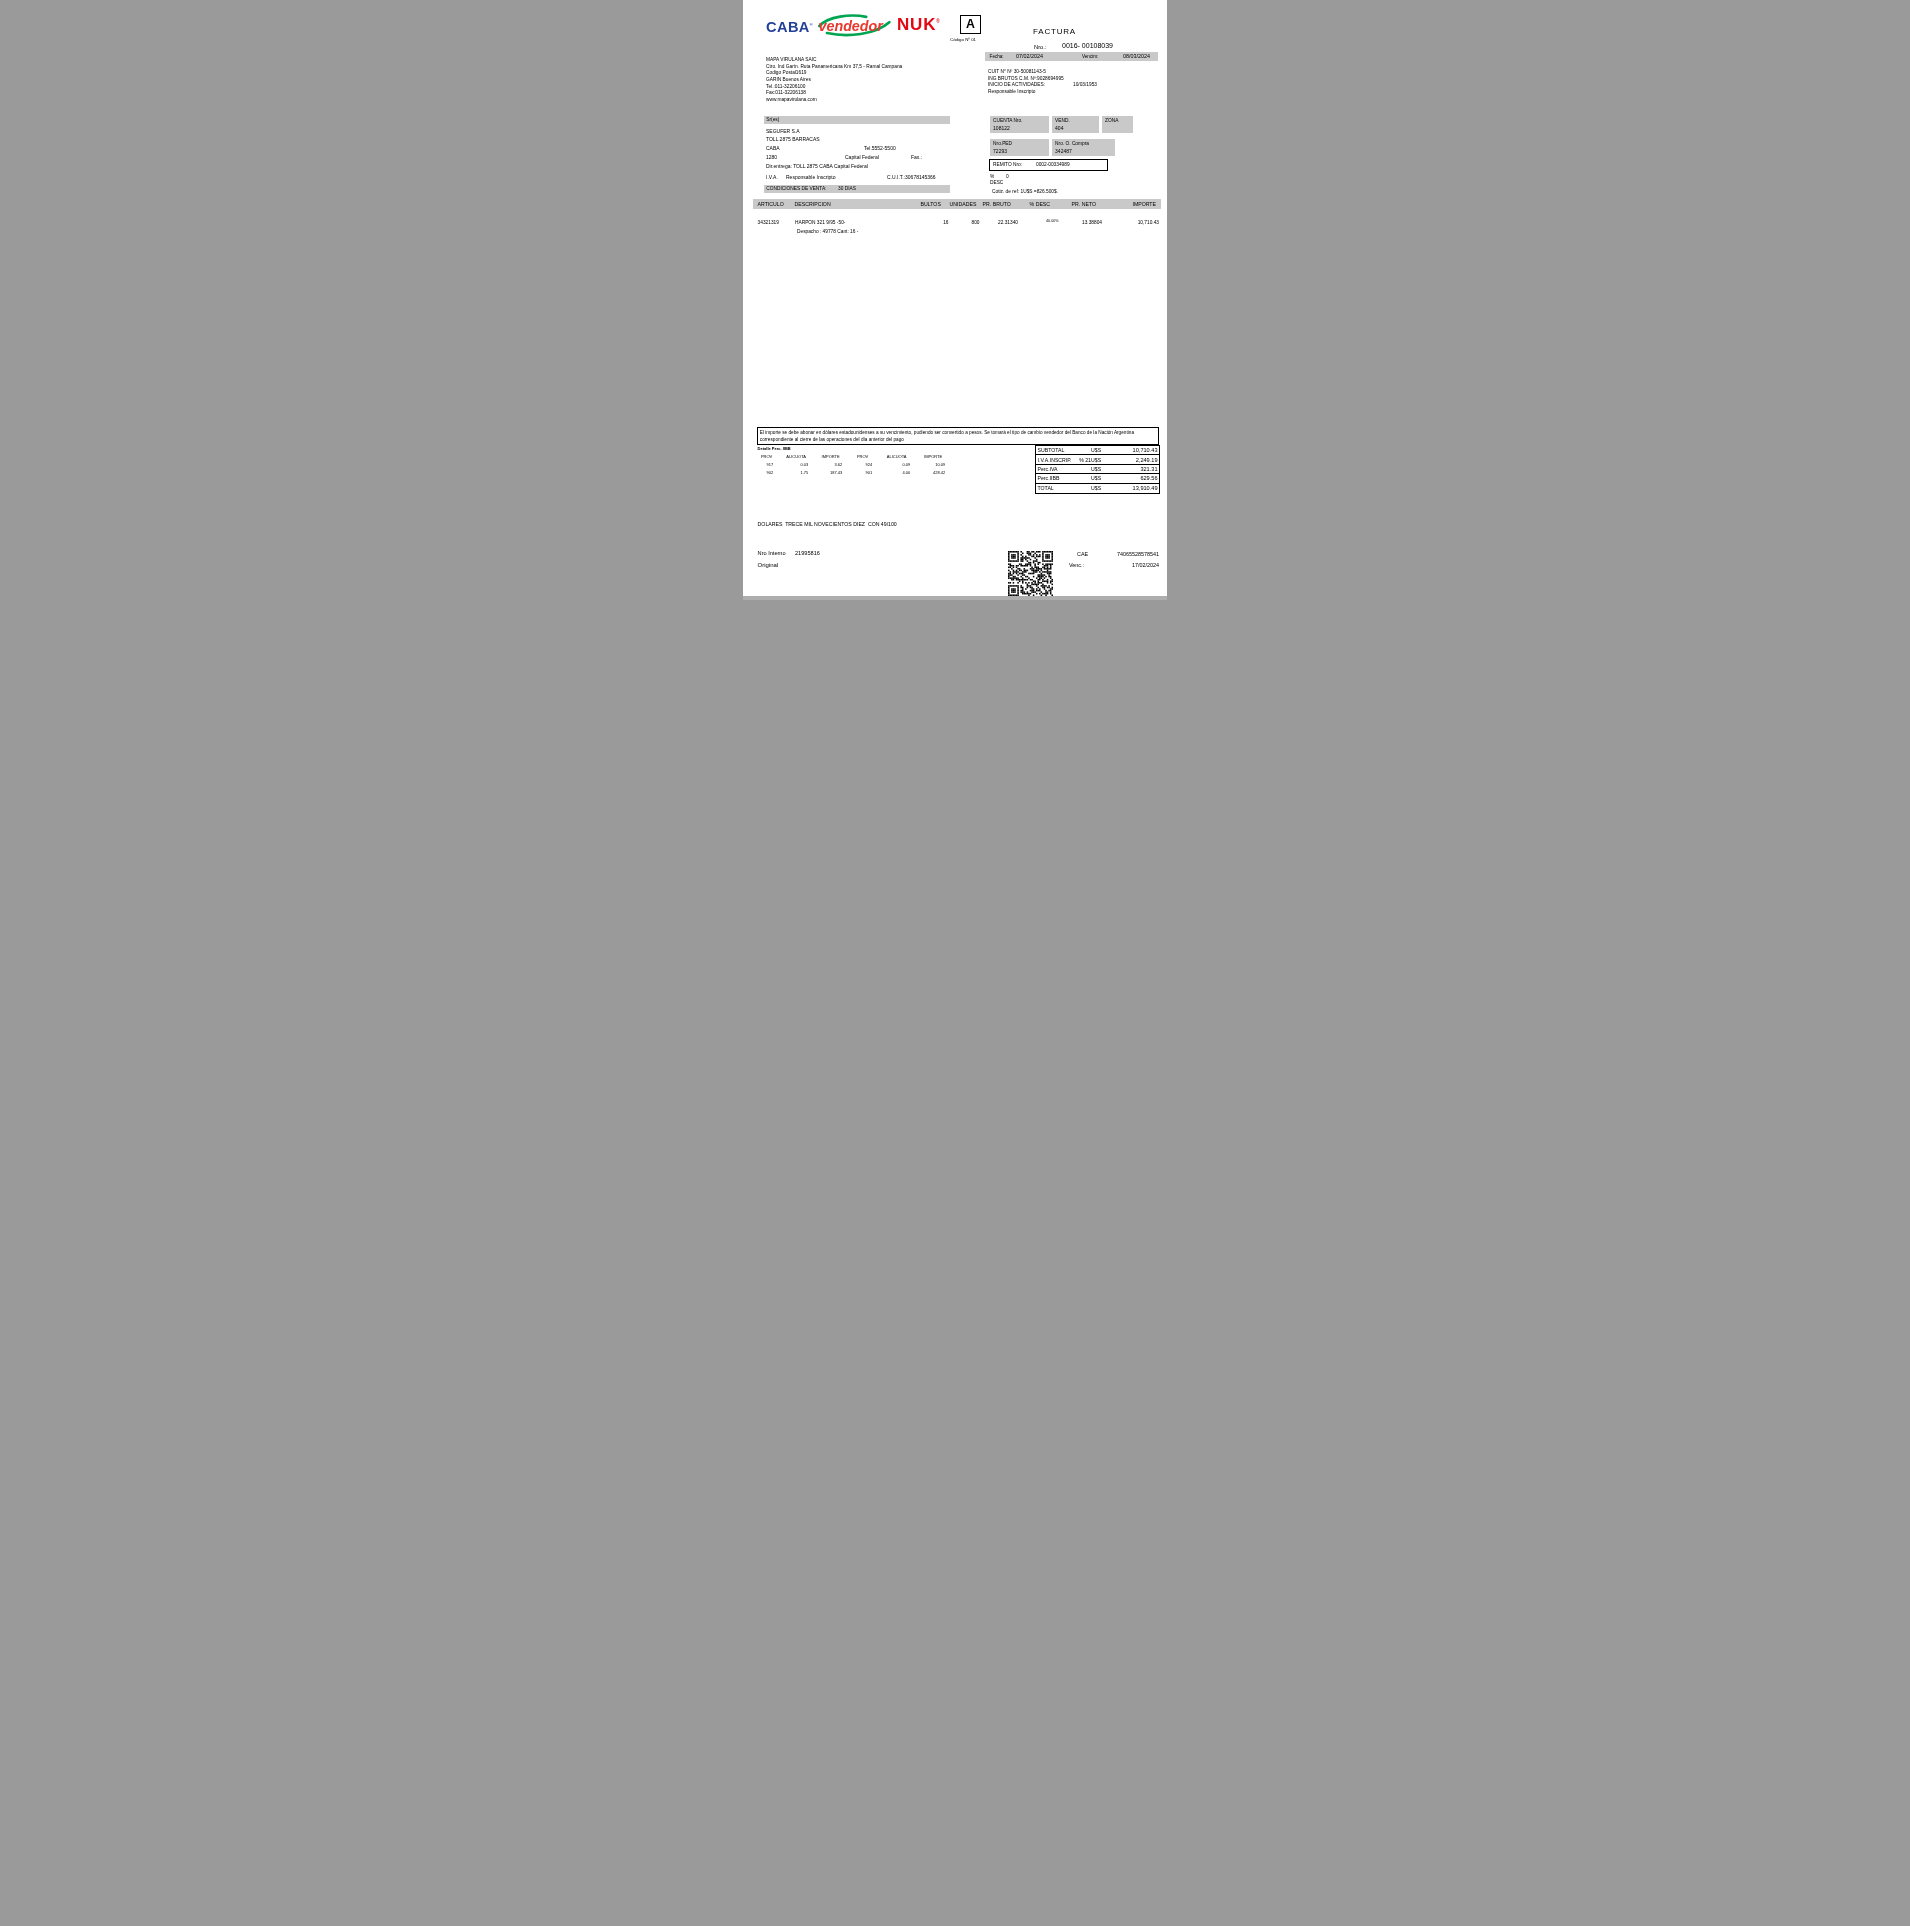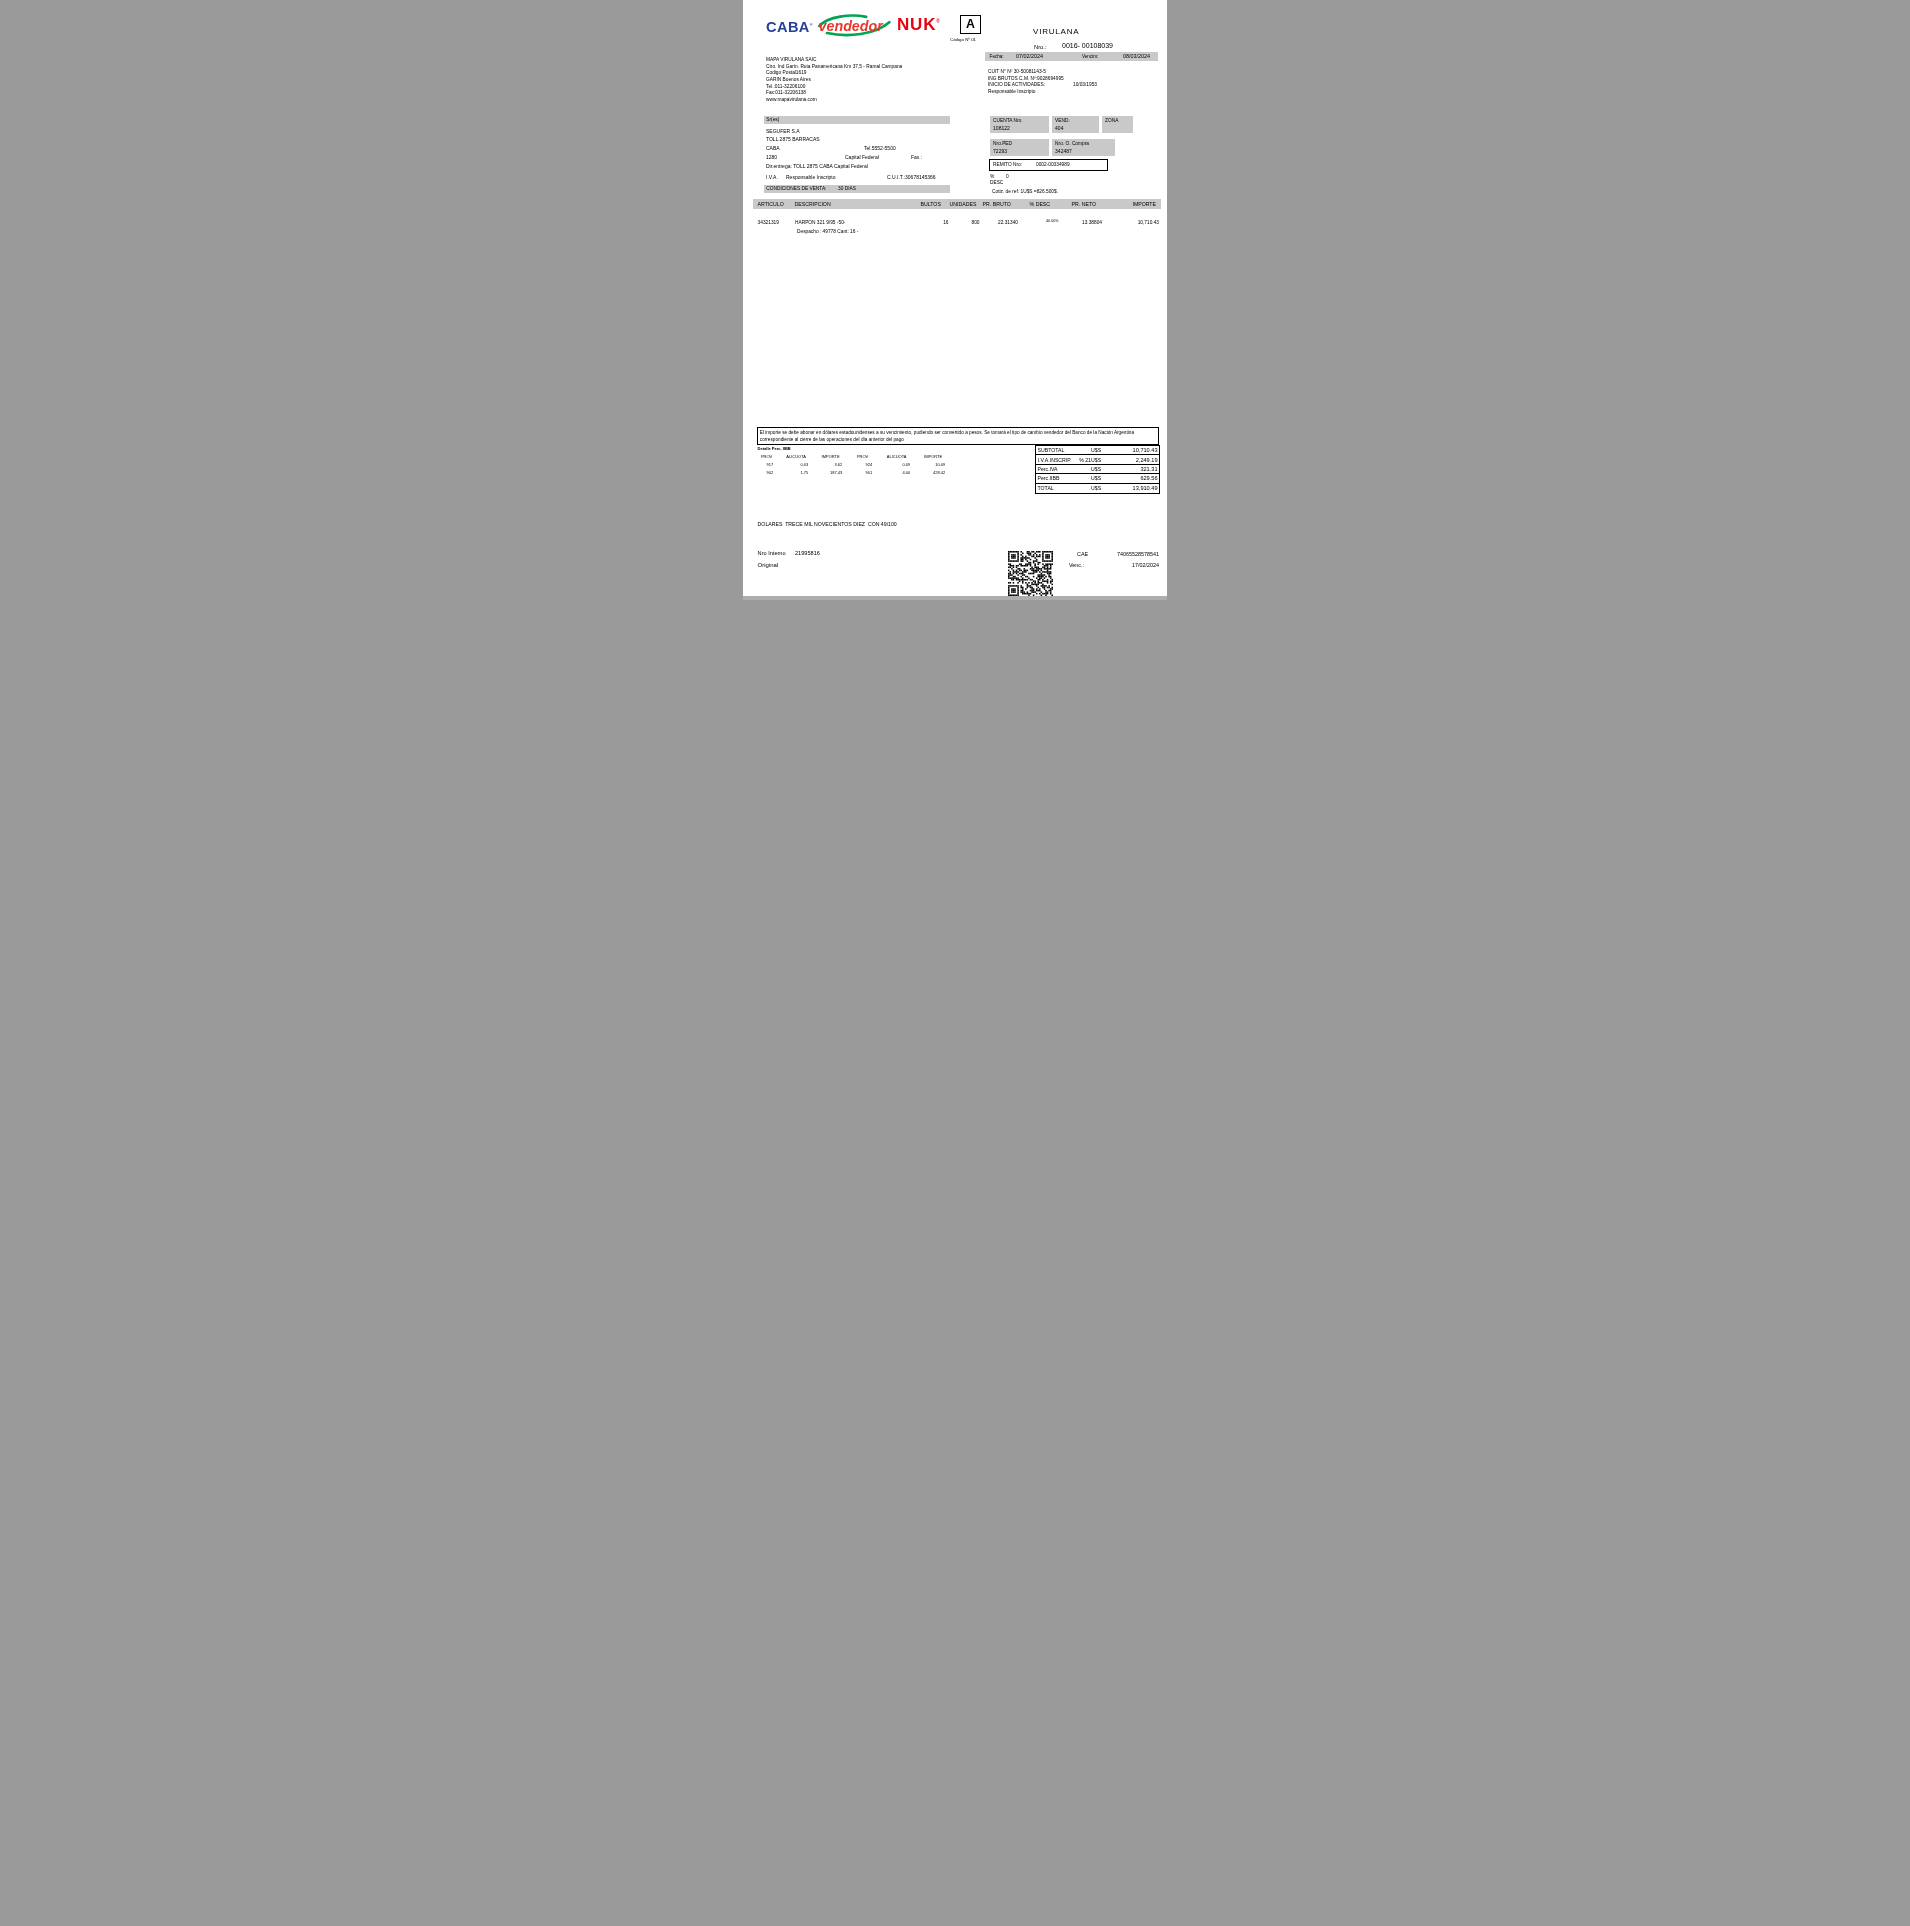--- a/index.html
+++ b/index.html
@@ -74,21 +74,21 @@
 
   <div class="abs logo-nuk" style="left:154px; top:15.4px;">
     <span>NUK</span><sup>®</sup>
   </div>
 
   <div class="abs letter-box" style="left:217px; top:15.4px;">
     <span>A</span>
   </div>
   <div class="abs" style="left:207px; top:37px; font-size:4.4px;">Código Nº 01</div>
 
-  <div class="abs factura-title" style="left:290px; top:27px;">VIRULANA</div>
+  <div class="abs factura-title" style="left:290px; top:27px;">FACTURA</div>
   <div class="abs nro-label" style="left:291px; top:44px;">Nro.:</div>
   <div class="abs nro-value" style="left:319px; top:42px;">0016- 00108039</div>
 
   <div class="abs graybar fecha-bar" style="left:242px; top:52px;">
     <span class="abs lab-sm" style="left:4.6px; top:1.5px;">Fecha:</span>
     <span class="abs val-md" style="left:31px; top:1.2px;">07/02/2024</span>
     <span class="abs lab-sm" style="left:97px; top:1.5px;">Vencim:</span>
     <span class="abs val-md" style="left:138px; top:1.2px;">08/03/2024</span>
   </div>
 

